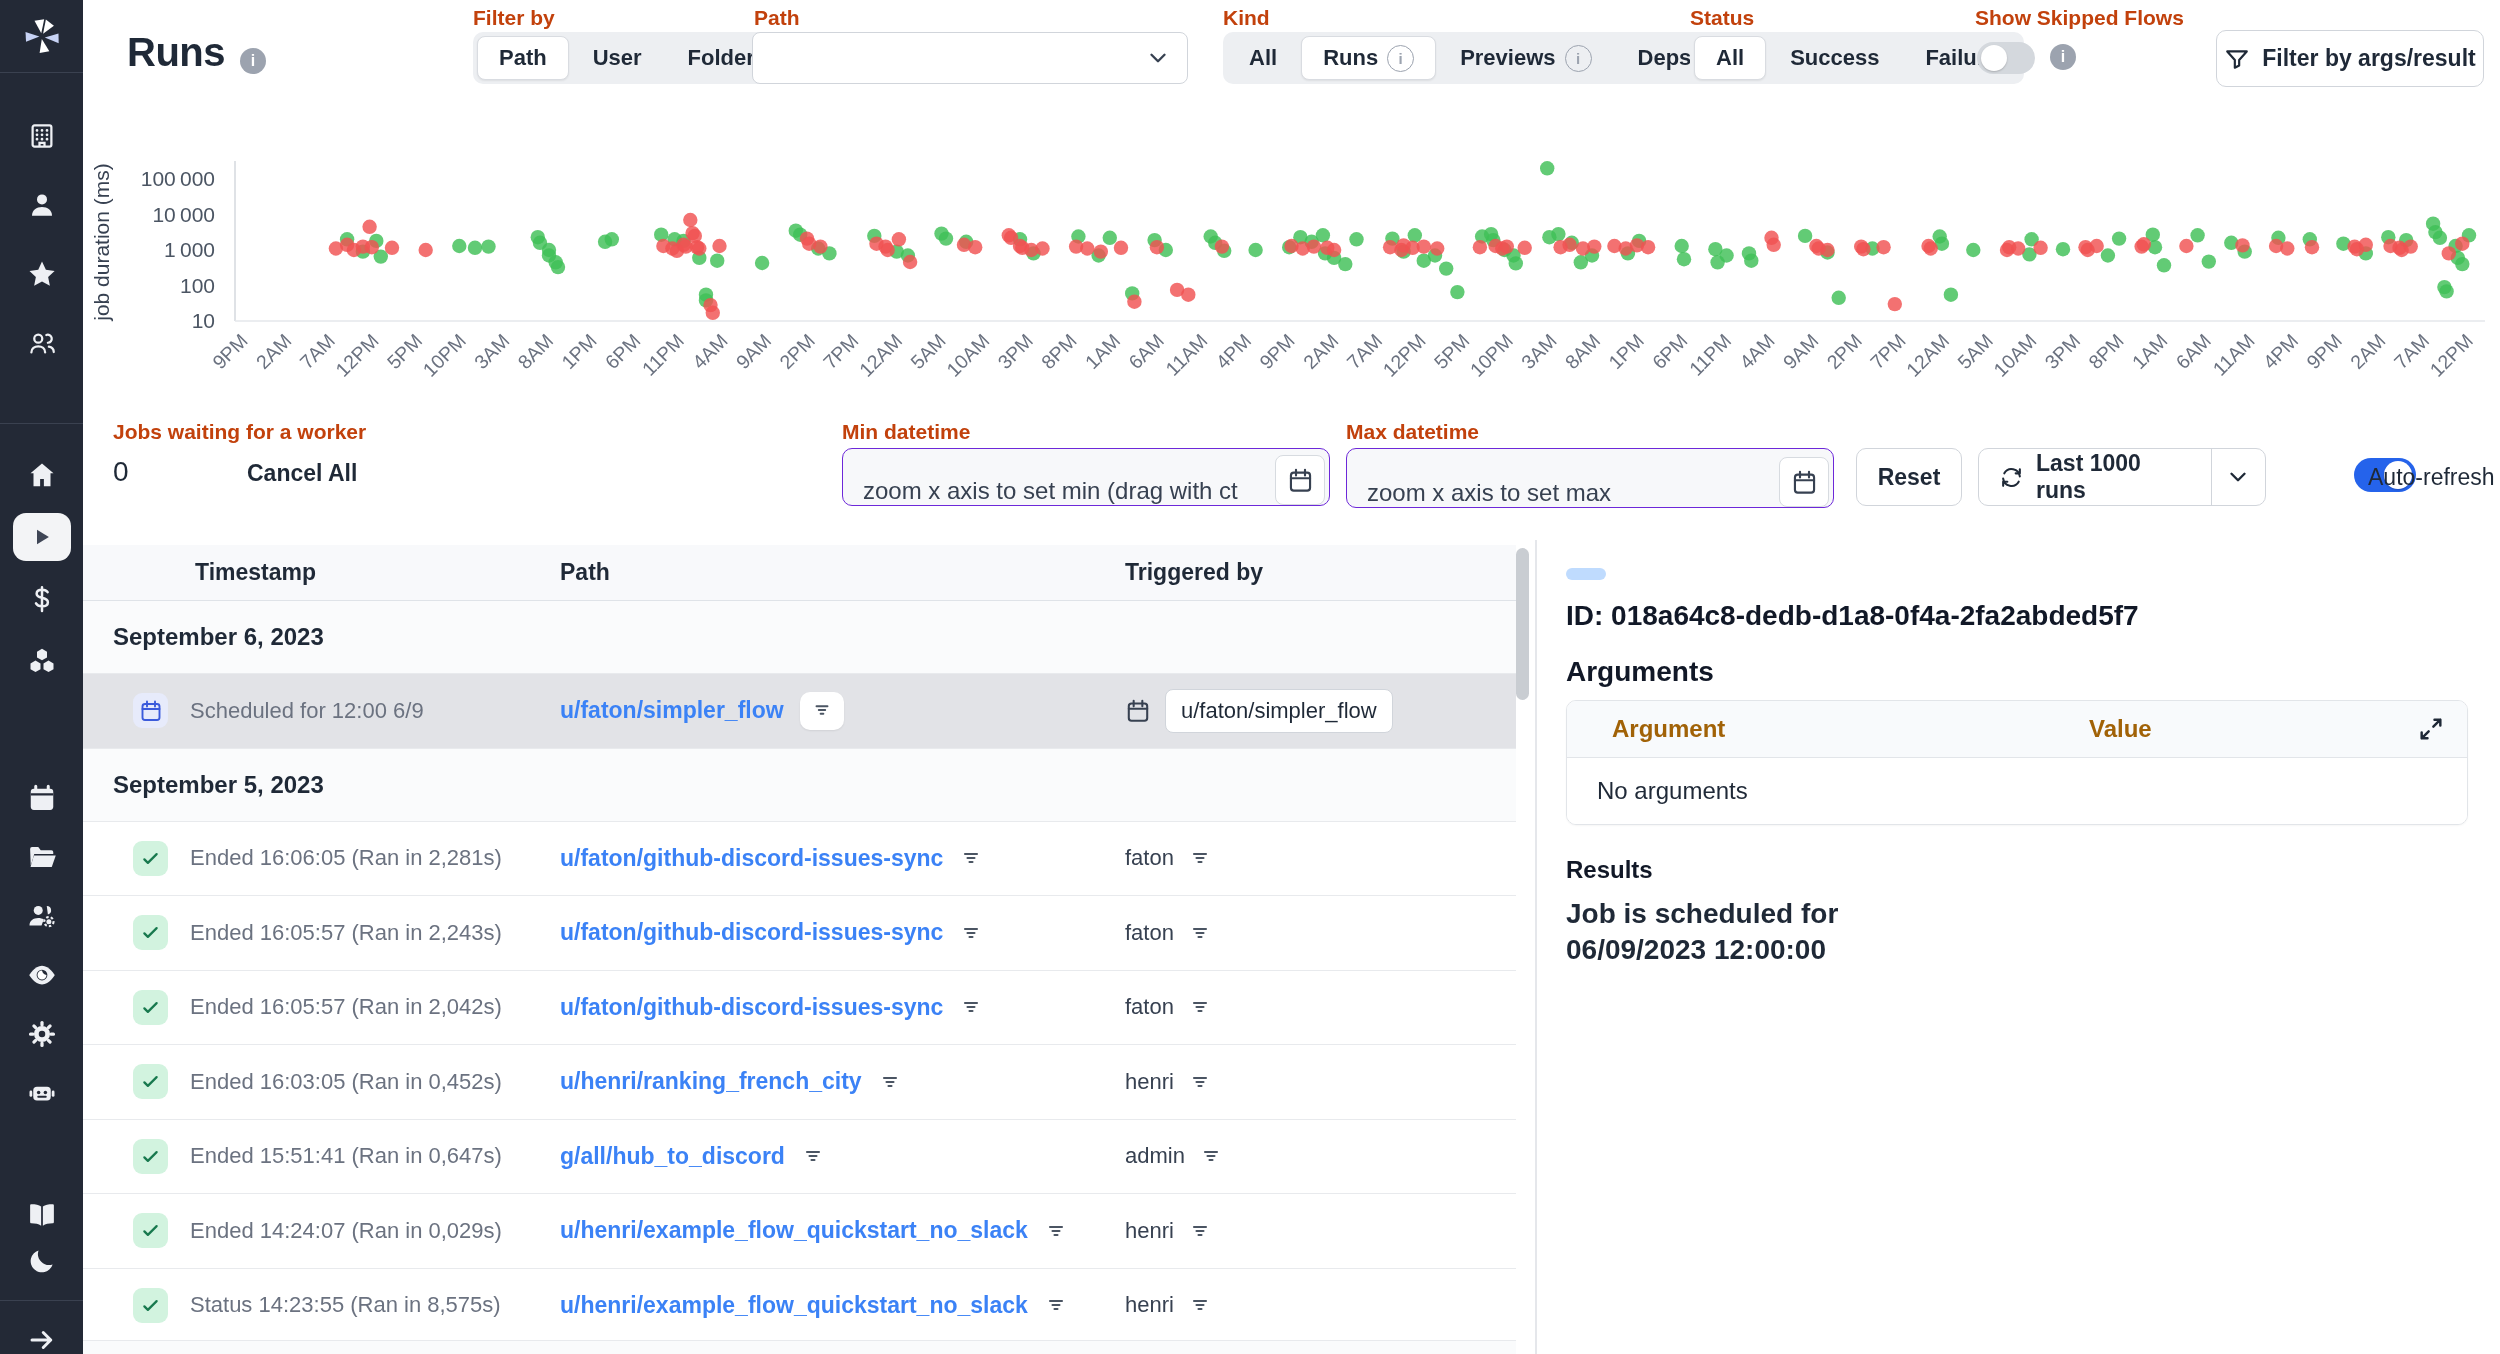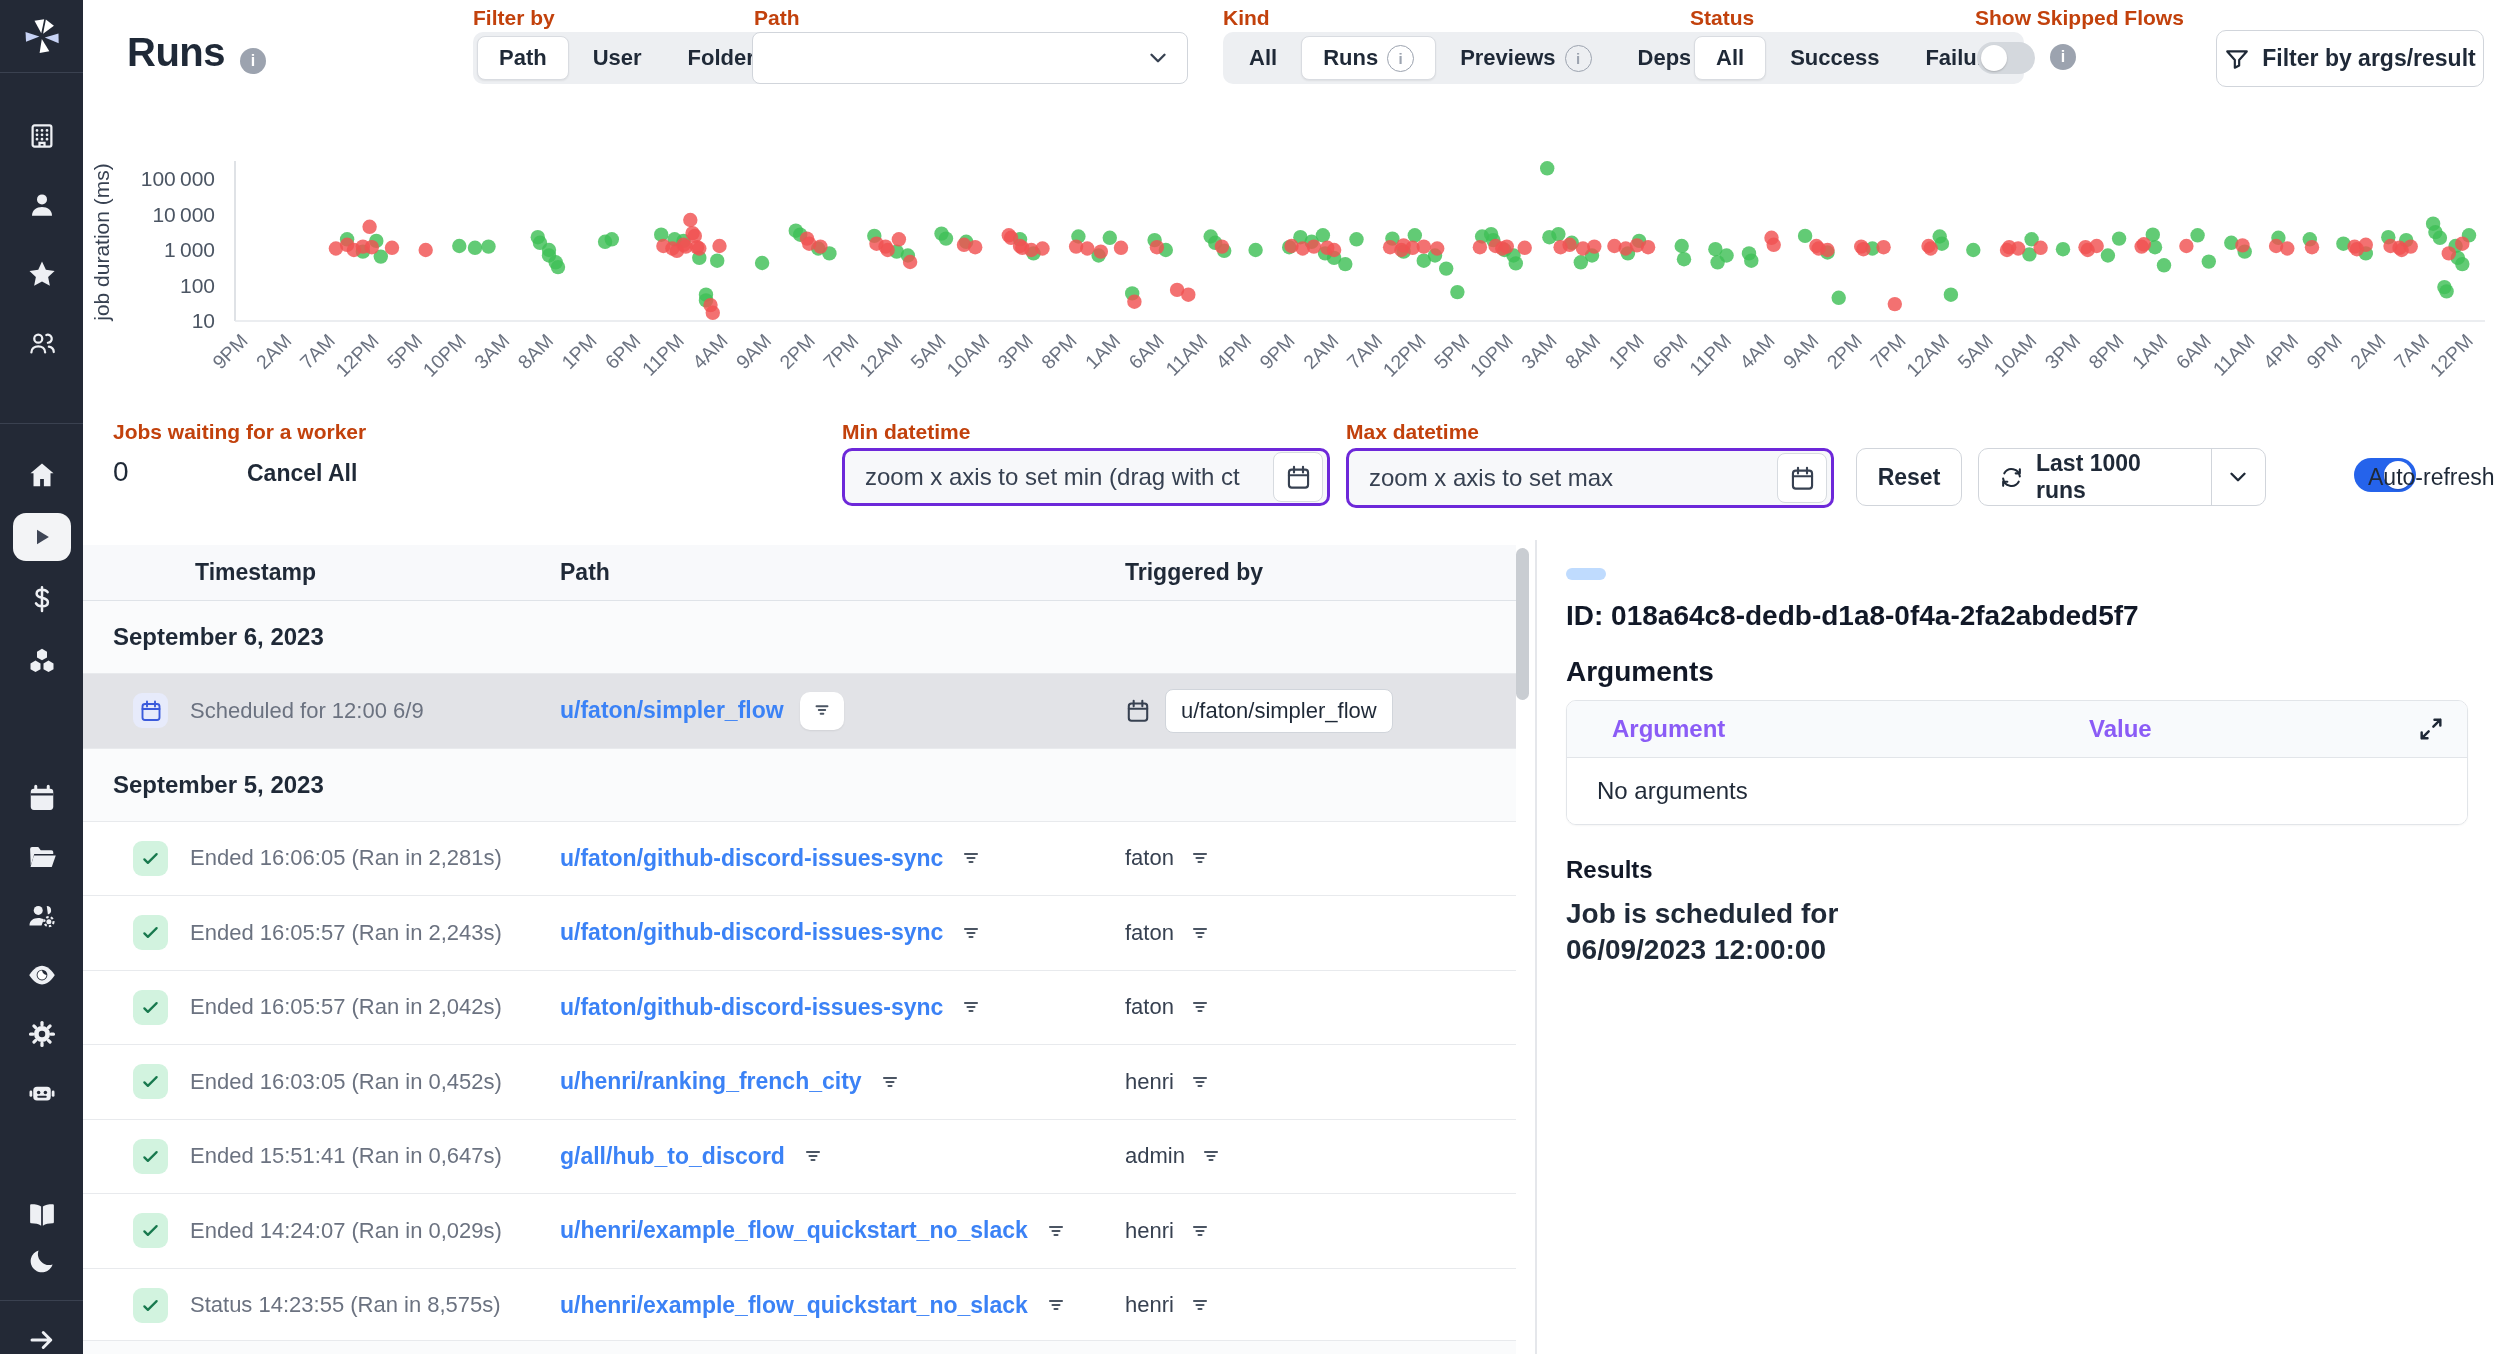--- a/index.html
+++ b/index.html
@@ -32,21 +32,21 @@
   .select{display:flex;align-items:center;justify-content:flex-end;background:#fff;border:1px solid #d1d5db;border-radius:8px;box-sizing:border-box;padding:0 16px;cursor:pointer;}
   .select .chev{width:26px;height:26px;color:#374151;}
   .tgl{border-radius:17px;background:#d4d8dd;position:relative;cursor:pointer;display:inline-block;}
   .tgl .knob{position:absolute;background:#fff;border-radius:50%;top:3px;left:4px;box-shadow:0 1px 2px rgba(0,0,0,.2);}
   .tgl.on{background:#2563eb;} .tgl.on .knob{left:auto;right:4px;}
   .btn{display:inline-flex;align-items:center;justify-content:center;gap:12px;background:#fff;border:1px solid #d1d5db;border-radius:10px;font-size:23px;font-weight:600;color:#1f2937;cursor:pointer;box-sizing:border-box;font-family:inherit;}
   .btn svg{width:26px;height:26px;}
   
   .count{font-size:28px;color:#1f2937;}
   .cancel{font-size:23px;font-weight:700;color:#1f2937;cursor:pointer;}
-  .dt-box{background:#f7f8fa;border:3px solid #6d28d9;border-radius:10px;box-sizing:border-box;display:flex;align-items:center;}
+  .dt-box{background:#f7f8fa;border:1px solid #6d28d9;border-radius:10px;box-sizing:border-box;display:flex;align-items:flex-end;}
   .dt-box input{flex:1;border:none;background:transparent;outline:none;font-size:24px;color:#374151;padding:0 0 0 20px;font-family:inherit;min-width:0;}
   .dt-box input::placeholder{color:#374151;opacity:1;}
   .cal-btn{width:48px;height:48px;background:#fff;border:1px solid #d7dbe0;border-radius:8px;display:flex;align-items:center;justify-content:center;margin-right:4px;flex:none;cursor:pointer;}
   .cal-btn svg{width:27px;height:27px;color:#374151;}
   .split{display:flex;align-items:stretch;background:#fff;border:1px solid #d1d5db;border-radius:10px;box-sizing:border-box;overflow:hidden;}
   .split .lseg{display:flex;align-items:center;gap:12px;padding:0 20px;font-size:23px;font-weight:600;cursor:pointer;}
   .split .lseg svg{width:25px;height:25px;}
   .split .rseg{width:55px;display:flex;align-items:center;justify-content:center;border-left:1px solid #d1d5db;cursor:pointer;}
   .split .rseg svg{width:26px;height:26px;}
   
@@ -74,21 +74,21 @@
   .sched-ic svg{width:100%;height:100%;}
   .part-row{position:absolute;left:0;right:0;bottom:0;height:13px;background:#fafbfc;border-top:1px solid #e8eaed;}
   .scroll-thumb{position:absolute;left:1516px;top:548px;width:13px;height:152px;background:#c9cdd2;border-radius:7px;cursor:grab;}
   .vdivider{position:absolute;left:1535px;top:540px;width:2px;bottom:0;background:#e5e7eb;}
   
   .details{position:absolute;left:1566px;top:560px;width:900px;}
   .skel{position:absolute;left:0;top:8px;width:40px;height:12px;border-radius:6px;background:#bfdbfe;}
   .id-line{position:absolute;left:0;top:40px;font-size:28px;font-weight:600;color:#111827;white-space:nowrap;}
   .h-args{position:absolute;left:0;top:96px;font-size:28px;font-weight:700;color:#111827;}
   .arg-table{position:absolute;left:0;top:140px;width:900px;border:1px solid #e2e5e9;border-radius:10px;overflow:hidden;box-shadow:0 1px 2px rgba(0,0,0,.04);}
-  .arg-head{position:relative;height:56px;background:#f8fafc;border-bottom:1px solid #e2e5e9;font-size:24px;font-weight:600;color:#8b5cf6;}
+  .arg-head{position:relative;height:56px;background:#f8fafc;border-bottom:1px solid #e2e5e9;font-size:24px;font-weight:600;color:#a16207;}
   .arg-head .a1{position:absolute;left:45px;top:14px;}
   .arg-head .a2{position:absolute;left:58%;top:14px;}
   .expand-ic{position:absolute;right:22px;top:14px;width:28px;height:28px;color:#1f2937;cursor:pointer;}
   .expand-ic svg{width:100%;height:100%;}
   .arg-body{height:66px;background:#fff;display:flex;align-items:center;padding-left:30px;font-size:24px;color:#1f2937;}
   .h-results{position:absolute;left:0;top:296px;font-size:24px;font-weight:700;color:#111827;}
   .res-line{position:absolute;left:0;font-size:28px;font-weight:600;color:#1f2937;}
 </style>
 </head>
 <body>

